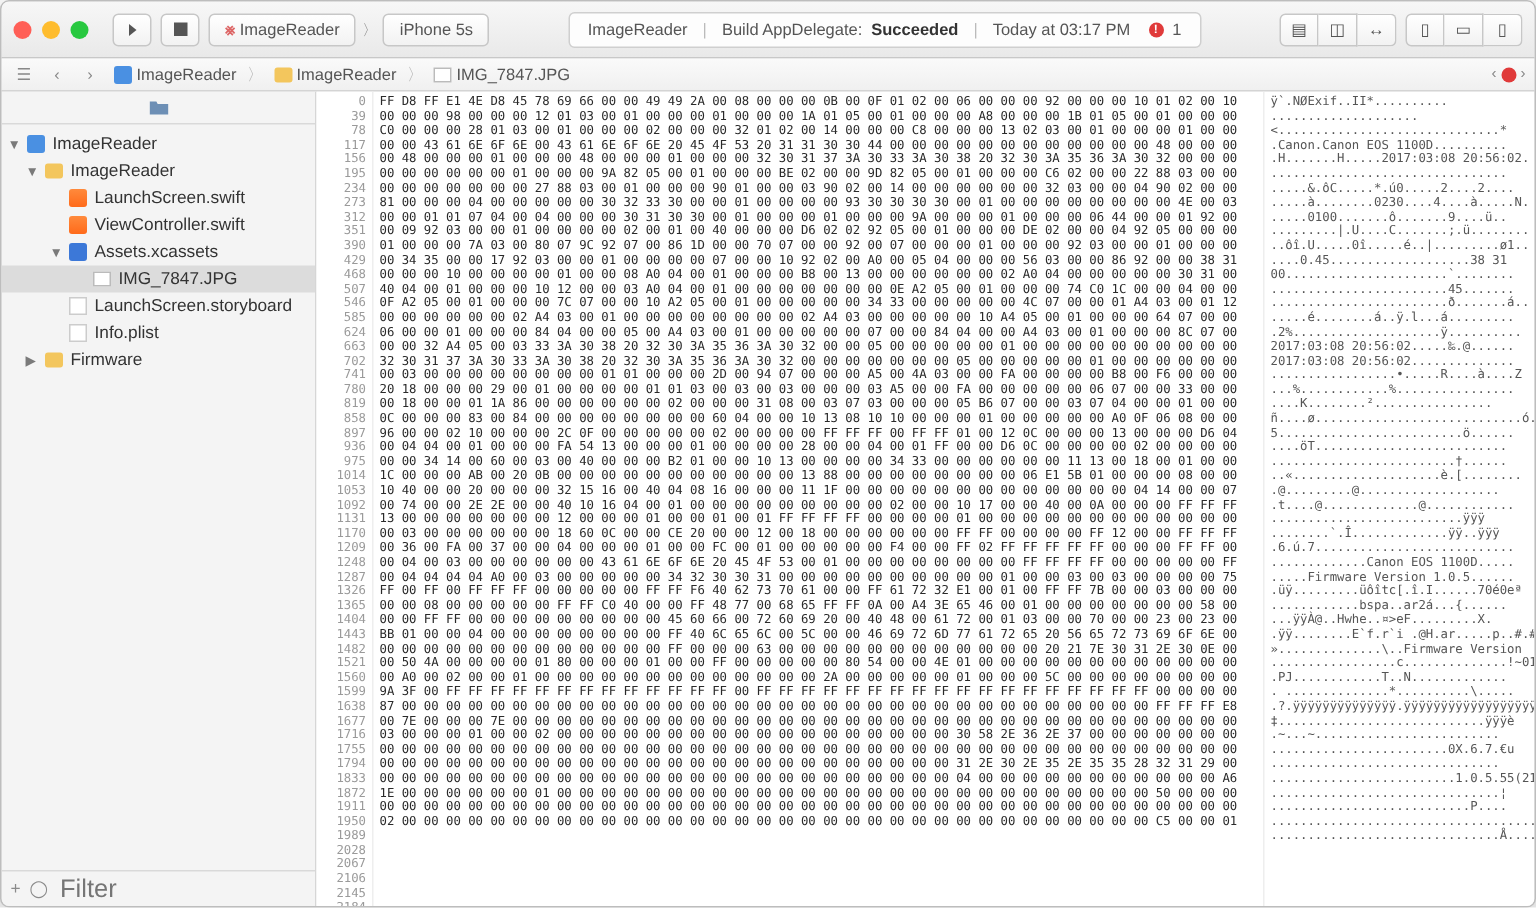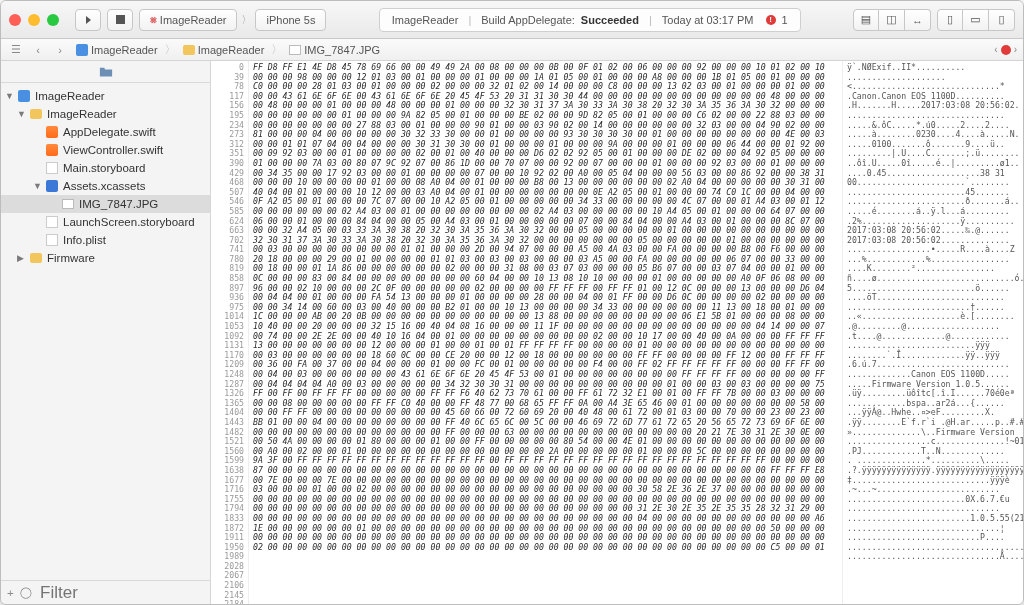--- a/index.html
+++ b/index.html
@@ -114,21 +114,21 @@
     font-family: Menlo, Consolas, monospace; font-size: 8.2px;
     text-align:right; padding: 2px 4px 2px 0; line-height: 9.6px;
     white-space: pre;
     overflow:hidden;
     border-right: 1px solid #eee;
   }
   .hexpane {
     flex:1;
     font-family: Menlo, Consolas, monospace; font-size: 8.2px;
     color:#2a2a2a; line-height: 9.6px;
-    white-space: pre; overflow:hidden; padding:2px 4px;font-style:italic;
+    white-space: pre; overflow:hidden; padding:2px 4px;
   }
   .ascii {
     width: 181px; border-left:1px solid #eee;
     font-family: Menlo, Consolas, monospace; font-size: 8.2px;
     color:#555; line-height:9.6px; white-space:pre; overflow:hidden;
     padding:2px 4px;
   }
   .tri { display:inline-block; width:0; height:0; border-style:solid; }
   .tri.r { border-width:4px 0 4px 5px; border-color:transparent transparent transparent #555; }
   .tri.stop { width:9px;height:9px;background:#555;border:none;}
@@ -230,31 +230,26 @@
           <span>ImageReader</span>
         </div>
         <div class="node indent1">
           <span class="disc">▼</span>
             <span class="folder-ico yellow"></span>
           <span>ImageReader</span>
         </div>
         <div class="node indent2">
           <span class="disc"></span>
             <span class="file-swift"></span>
-          <span>AppDelegate.swift</span>
+          <span>LaunchScreen.swift</span>
         </div>
         <div class="node indent2">
           <span class="disc"></span>
             <span class="file-swift"></span>
           <span>ViewController.swift</span>
-        </div>
-        <div class="node indent2">
-          <span class="disc"></span>
-            <span class="file-sb"></span>
-          <span>Main.storyboard</span>
         </div>
         <div class="node indent2">
           <span class="disc">▼</span>
             <span class="xcassets-ico"></span>
           <span>Assets.xcassets</span>
         </div>
         <div class="node indent3 sel">
           <span class="disc"></span>
             <span class="img-ico"></span>
           <span>IMG_7847.JPG</span>

